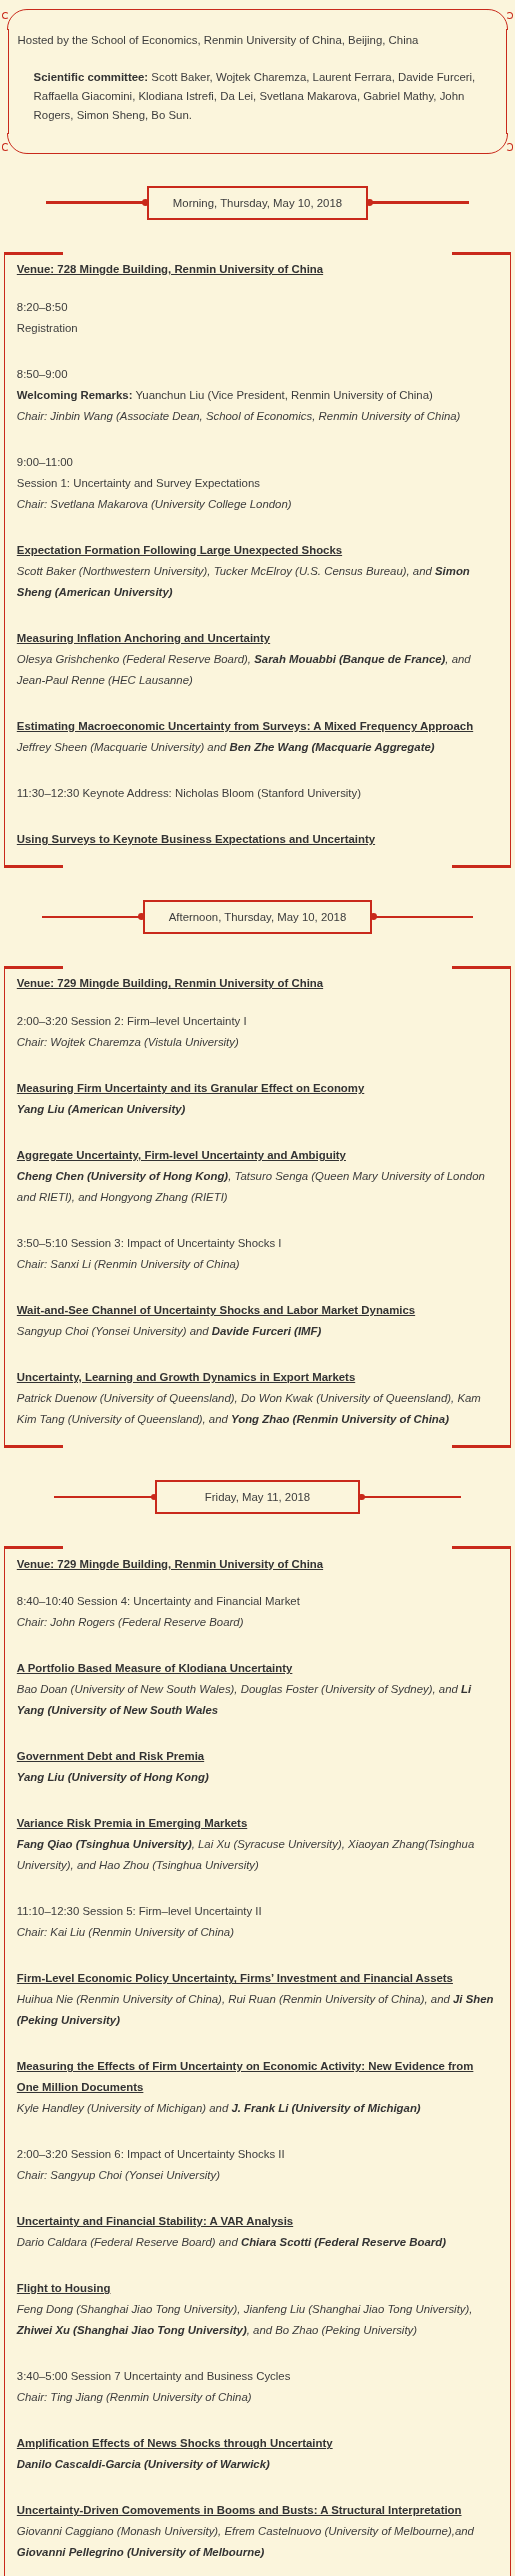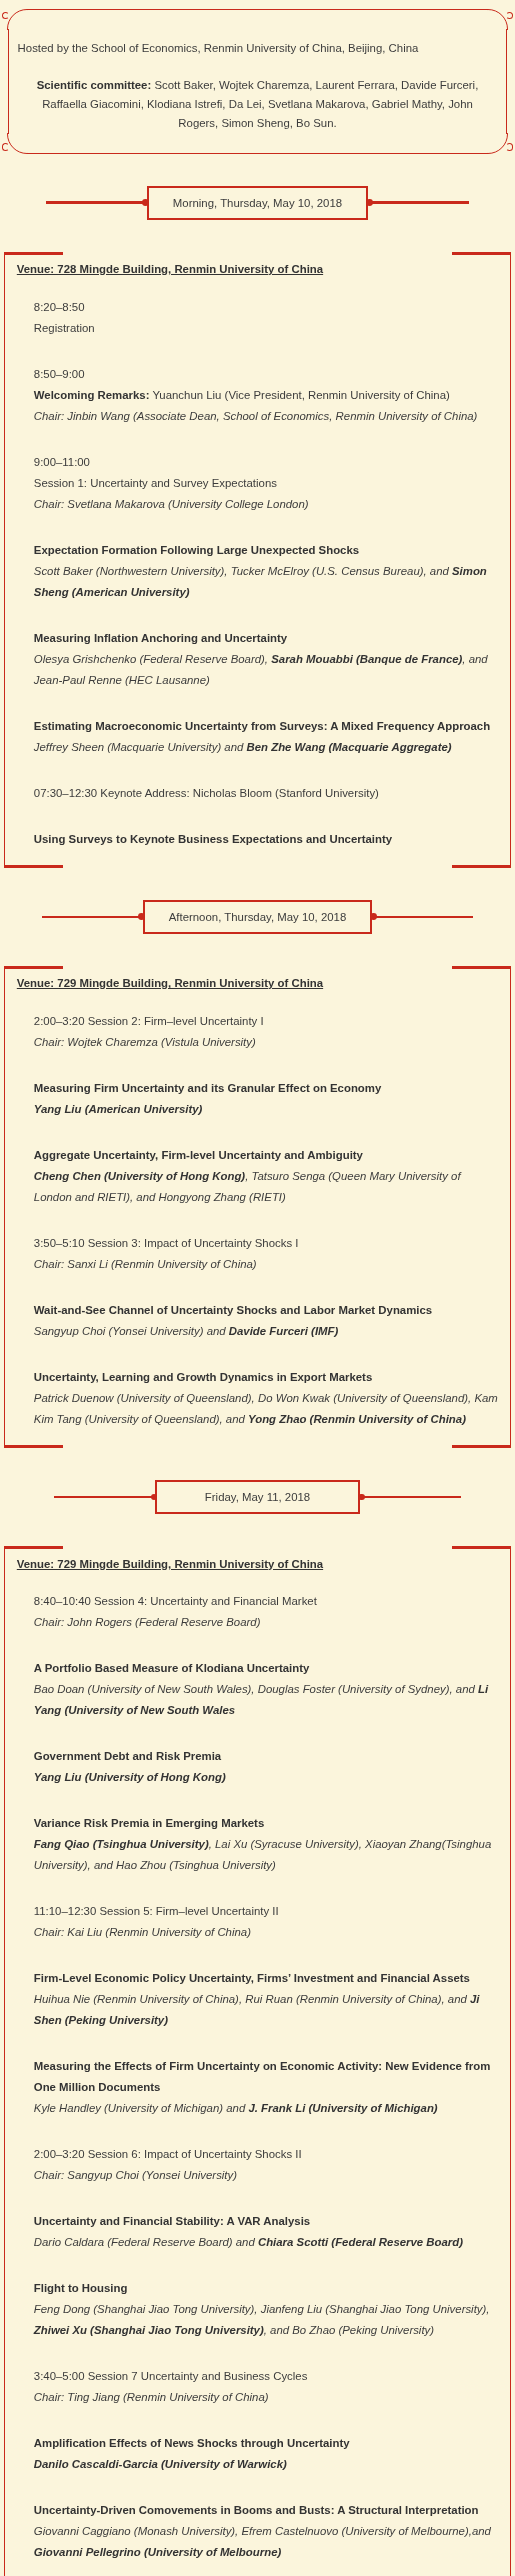--- a/index.html
+++ b/index.html
@@ -10,39 +10,39 @@
     color:#3c3c3c;
     font-size:11.4px;
   }
   .page{width:515px;padding:9px 0 23px 0;box-sizing:border-box;}
 
   
   .fancy-box{
     position:relative;
     margin:0 7.6px;
     border:1.5px solid var(--red);
-    padding:29px 9px 12px 9px;
+    padding:21px 9px 12px 9px;
     box-sizing:border-box;
   }
   .corner-cover{position:absolute;width:20px;height:20px;background:#fbf5dc;}
   .cc-tl{top:-1.5px;left:-1.5px;} .cc-tr{top:-1.5px;right:-1.5px;}
   .cc-bl{bottom:-1.5px;left:-1.5px;} .cc-br{bottom:-1.5px;right:-1.5px;}
   .deco-corner{position:absolute;width:21px;height:21px;overflow:hidden;}
   .dc-tl{top:-1.5px;left:-1.5px;} .dc-tr{top:-1.5px;right:-1.5px;}
   .dc-bl{bottom:-1.5px;left:-1.5px;} .dc-br{bottom:-1.5px;right:-1.5px;}
   .deco-arc{position:absolute;width:40px;height:40px;border:1.5px solid var(--red);border-radius:50%;box-sizing:border-box;}
   .dc-tl .deco-arc{top:0;left:0;} .dc-tr .deco-arc{top:0;right:0;}
   .dc-bl .deco-arc{bottom:0;left:0;} .dc-br .deco-arc{bottom:0;right:0;}
   .curl{position:absolute;width:7.6px;height:7.6px;border:1.5px solid var(--red);border-radius:50%;box-sizing:border-box;}
   .curl-tl{top:1.5px;left:-6.8px;border-right-color:transparent;}
   .curl-tr{top:1.5px;right:-6.8px;border-left-color:transparent;}
   .curl-bl{bottom:1.5px;left:-6.8px;border-right-color:transparent;}
   .curl-br{bottom:1.5px;right:-6.8px;border-left-color:transparent;}
   .hosted{line-height:19px;margin:0 0 17.5px 0;}
-  .committee{line-height:19px;margin:8px;text-align:center;}
+  .committee{line-height:19px;margin:16px;}
   .seg-bold{font-weight:700;color:#333;}
 
   
   .day-label-row{
     display:flex;align-items:center;justify-content:center;
     margin:32px 0;
   }
   .day-line{position:relative;width:101px;height:2.3px;background:var(--red);}
   .day-line::after{
     content:"";position:absolute;top:-2.3px;width:6.8px;height:6.8px;border-radius:50%;
@@ -70,26 +70,26 @@
   }
   .bar{position:absolute;width:58px;height:3px;background:var(--red);}
   .bar-tl{top:0;left:0;} .bar-tr{top:0;right:0;}
   .bar-bl{bottom:0;left:0;} .bar-br{bottom:0;right:0;}
   .venue{
     font-weight:700;color:#333;
     text-decoration:underline;
     line-height:21px;
     margin-bottom:16.7px;
   }
-  .block{margin-bottom:25px;margin-left:17px;}
+  .block{margin-bottom:25px;}
   .block:last-child{margin-bottom:0;}
   .line{line-height:21px;}
   .line.plain{}
   .line.chair{font-style:italic;}
-  .line.title{font-weight:700;color:#333;}
+  .line.title{font-weight:700;color:#333;text-decoration:underline;}
   .line.authors{font-style:italic;}
   :root{--red:#c9291b;}
 </style>
 </head>
 <body>
 
 <div class="page">
 
   <div class="fancy-box">
     <span class="corner-cover cc-tl"></span>
@@ -150,21 +150,21 @@
         </div>
         <div class="block">
           <div class="line title"><span>Measuring Inflation Anchoring and Uncertainty</span></div>
           <div class="line authors"><span>Olesya Grishchenko (Federal Reserve Board), </span><span class="seg-bold">Sarah Mouabbi (Banque de France)</span><span>, and Jean-Paul Renne (HEC Lausanne)</span></div>
         </div>
         <div class="block">
           <div class="line title"><span>Estimating Macroeconomic Uncertainty from Surveys: A Mixed Frequency Approach</span></div>
           <div class="line authors"><span>Jeffrey Sheen (Macquarie University) and </span><span class="seg-bold">Ben Zhe Wang (Macquarie Aggregate)</span></div>
         </div>
         <div class="block">
-          <div class="line plain"><span>07:30–12:30 Keynote Address: Nicholas Bloom (Stanford University)</span></div>
+          <div class="line plain"><span>11:30–12:30 Keynote Address: Nicholas Bloom (Stanford University)</span></div>
         </div>
         <div class="block">
           <div class="line title"><span>Using Surveys to Keynote Business Expectations and Uncertainty</span></div>
         </div>
       </div>
   </section>
 
   <div class="day-label-row">
     <div class="day-line left"></div>
     <div class="day-label">Afternoon, Thursday, May 10, 2018</div>

